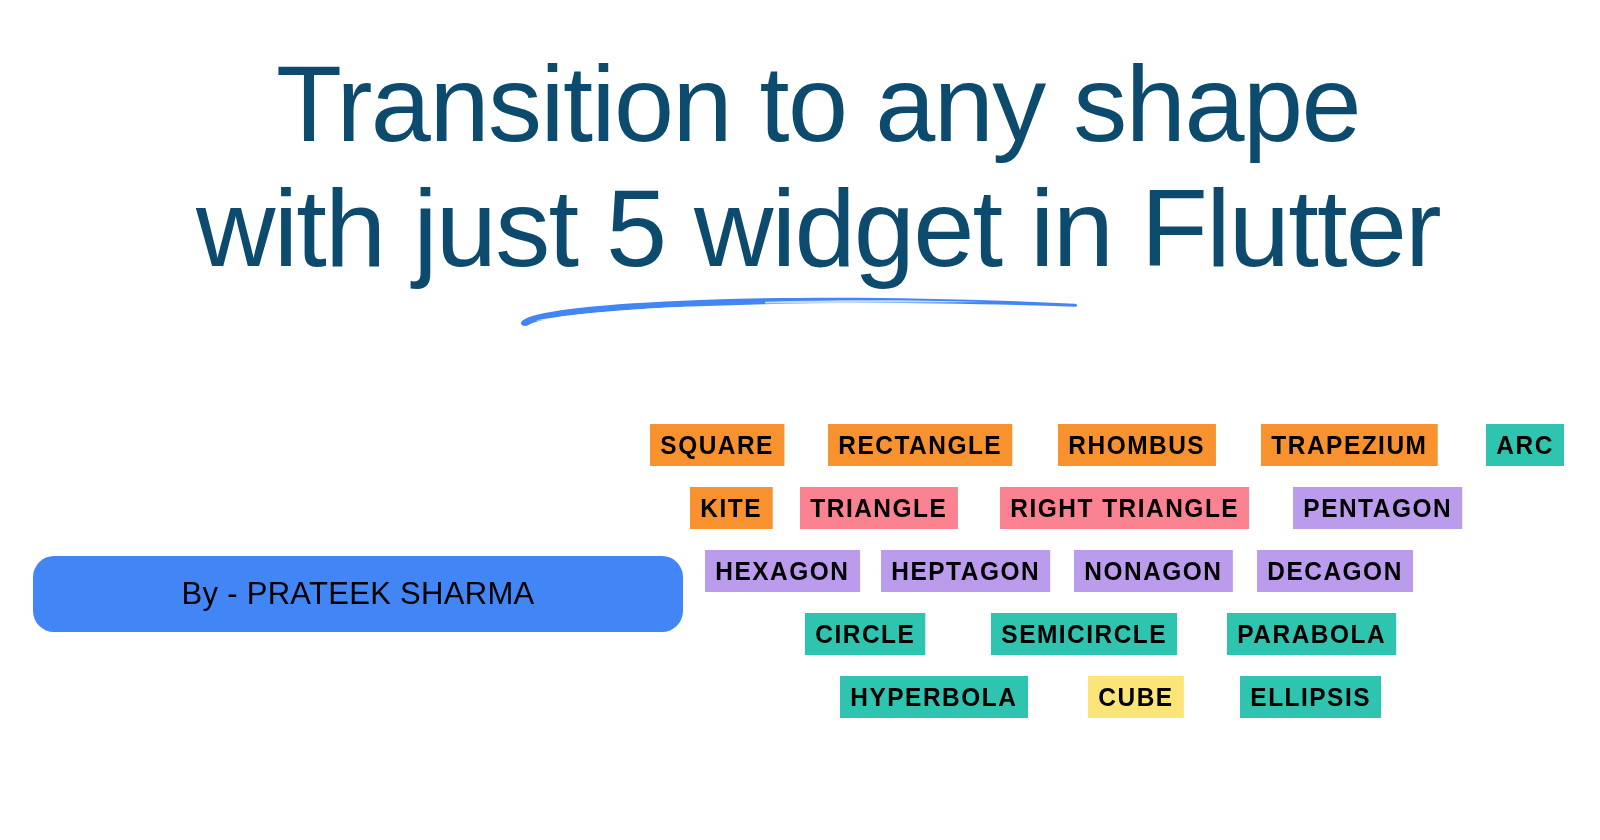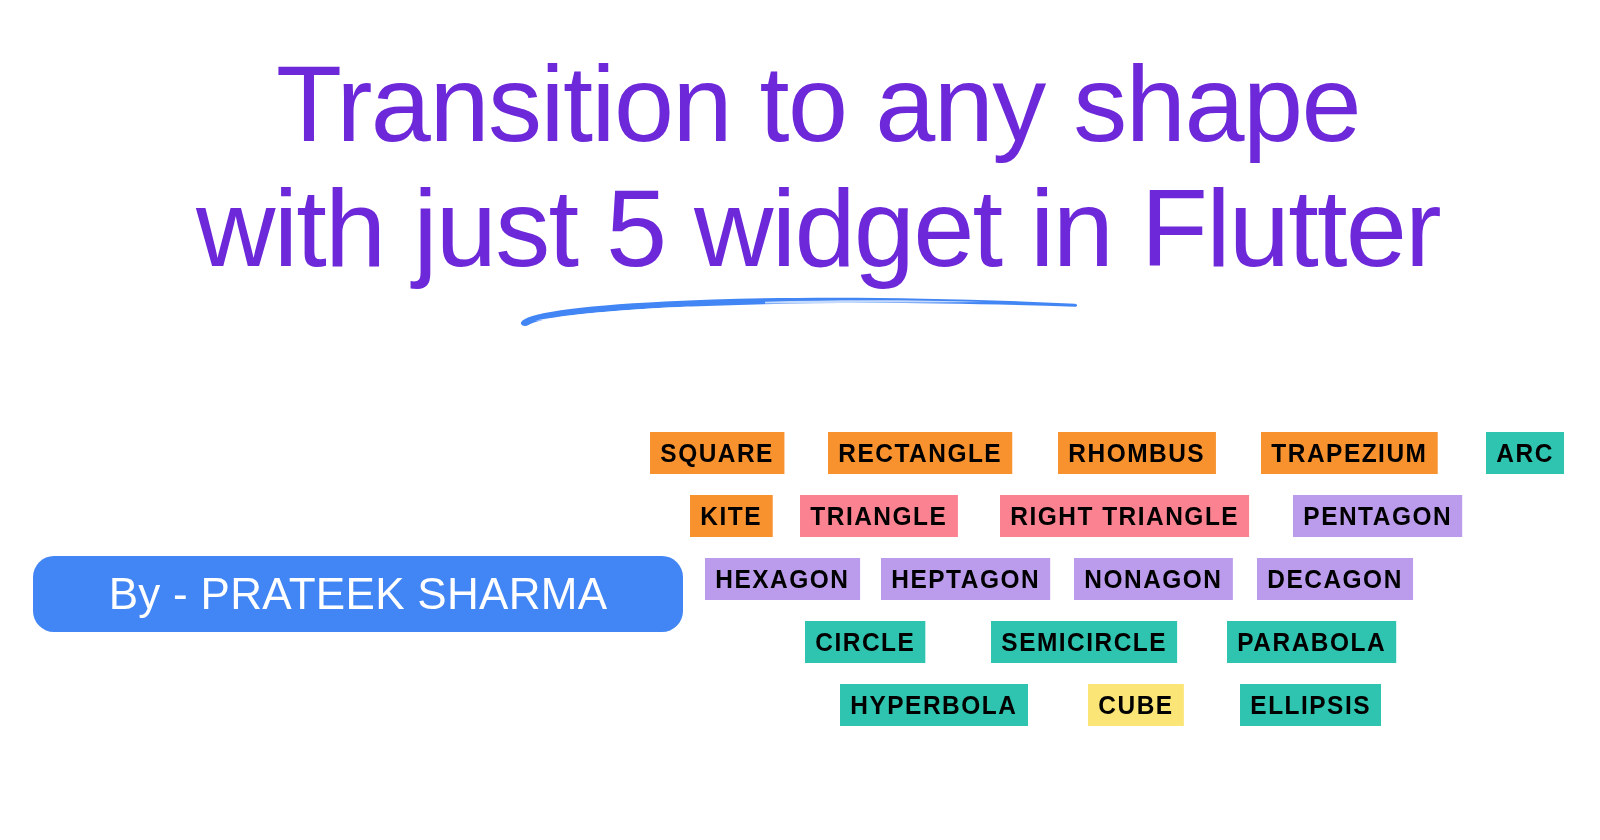--- a/index.html
+++ b/index.html
@@ -29,21 +29,21 @@
     width: 1600px;
     text-align: center;
   }
   .title-line {
     display: block;
     font-family: "Liberation Sans", sans-serif;
     font-weight: 400;
     font-size: 108px;
     line-height: 124px;
     letter-spacing: -1.5px;
-    color: #6d28d9;
+    color: #0c4a6e;
     white-space: nowrap;
     margin-left: 36px;
   }
   .title-line.l2 {
     font-size: 110px;
     letter-spacing: -1.8px;
   }
 
   
   .swoosh {
@@ -63,24 +63,24 @@
     width: 650px;
     height: 76px;
     background: #4285F4;
     border-radius: 21px;
     display: flex;
     align-items: center;
     justify-content: center;
     box-sizing: border-box;
   }
   .author-pill .author-text {
-    color: #ffffff;
+    color: #000000;
     font-family: "Liberation Sans", sans-serif;
     font-weight: 400;
-    font-size: 44px;
+    font-size: 31px;
     line-height: 50px;
     letter-spacing: 0.3px;
     white-space: nowrap;
   }
 
   
   .tag-cloud {
     position: absolute;
     left: 640px;
     top: 424px;
@@ -88,21 +88,20 @@
     height: 300px;
   }
   .tag-row {
     position: absolute;
     left: 0;
     width: 920px;
     height: 42px;
     display: flex;
     align-items: center;
     white-space: nowrap;
-    margin-top: 8px;
   }
   .tag {
     display: inline-flex;
     align-items: center;
     justify-content: center;
     height: 42px;
     box-sizing: border-box;
     padding: 0 11px;
     font-family: "Liberation Sans Narrow", "Liberation Sans", sans-serif;
     font-weight: 700;

